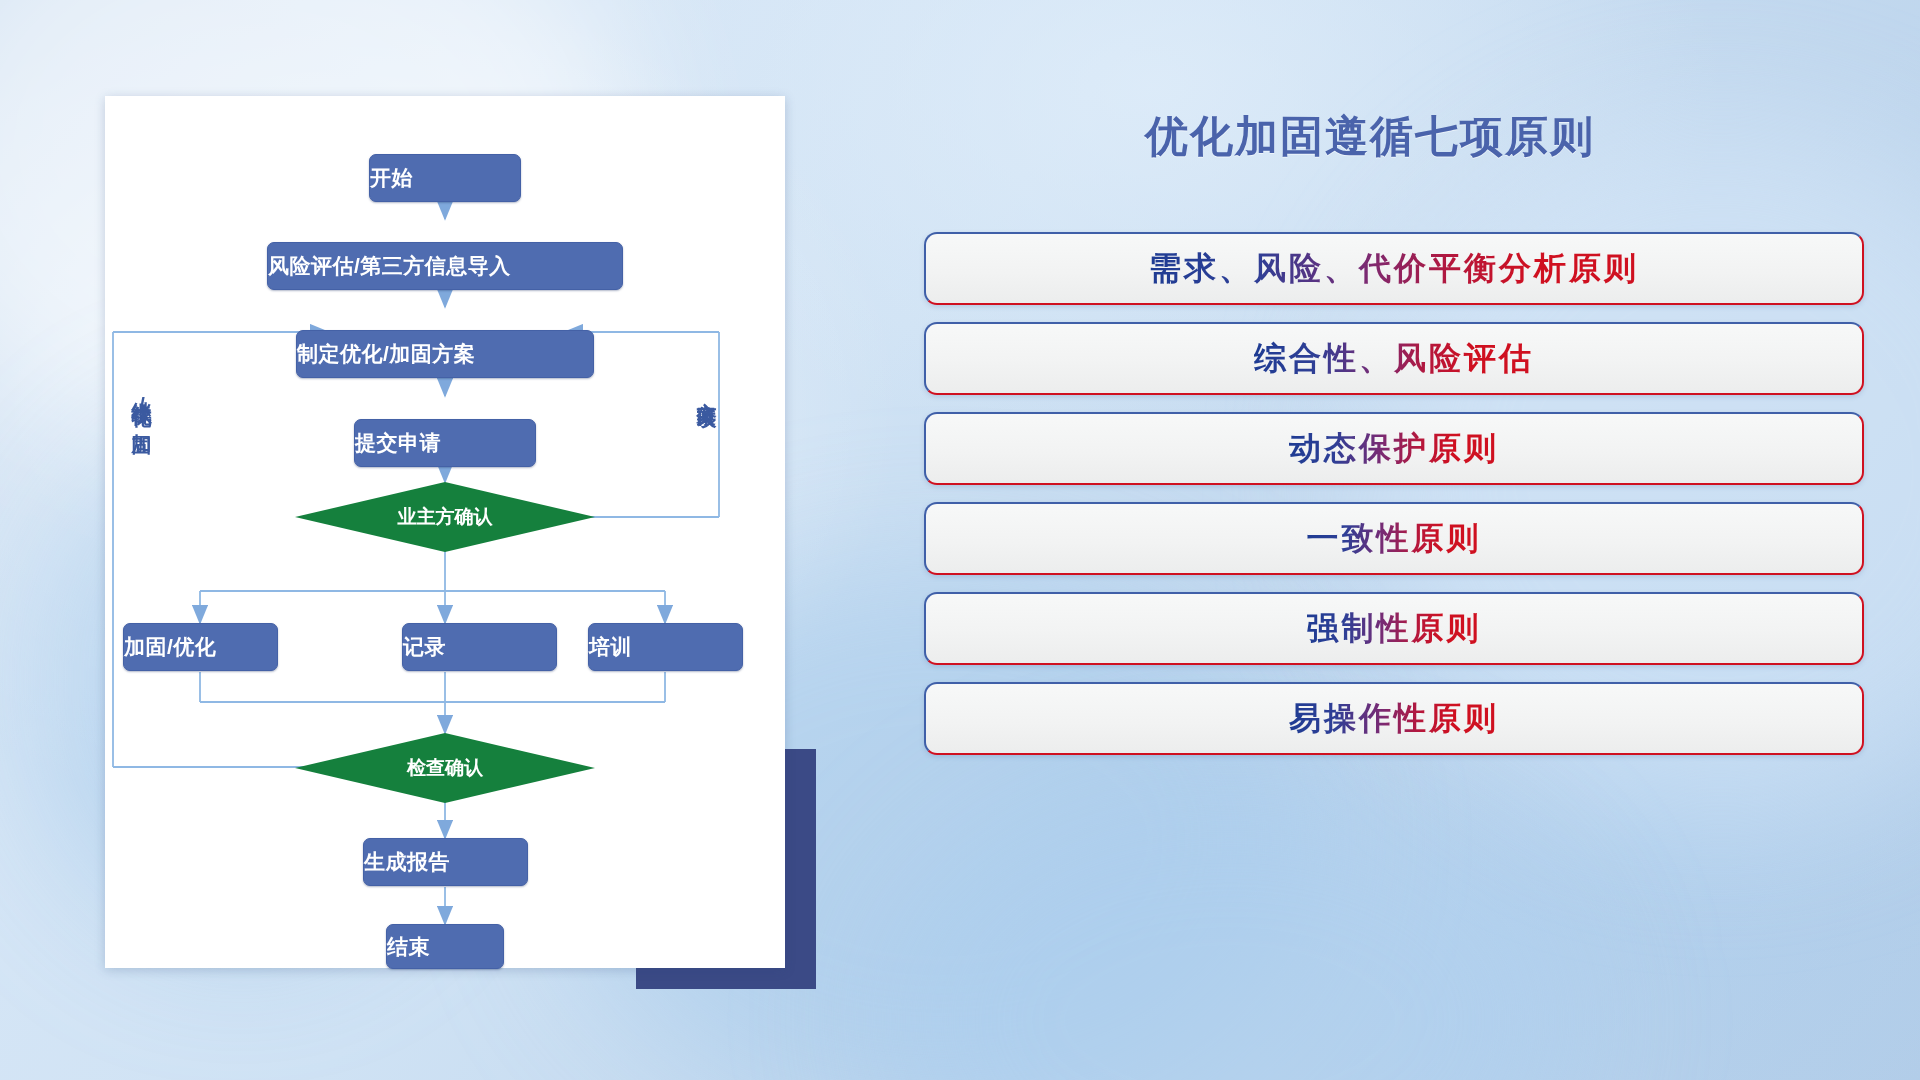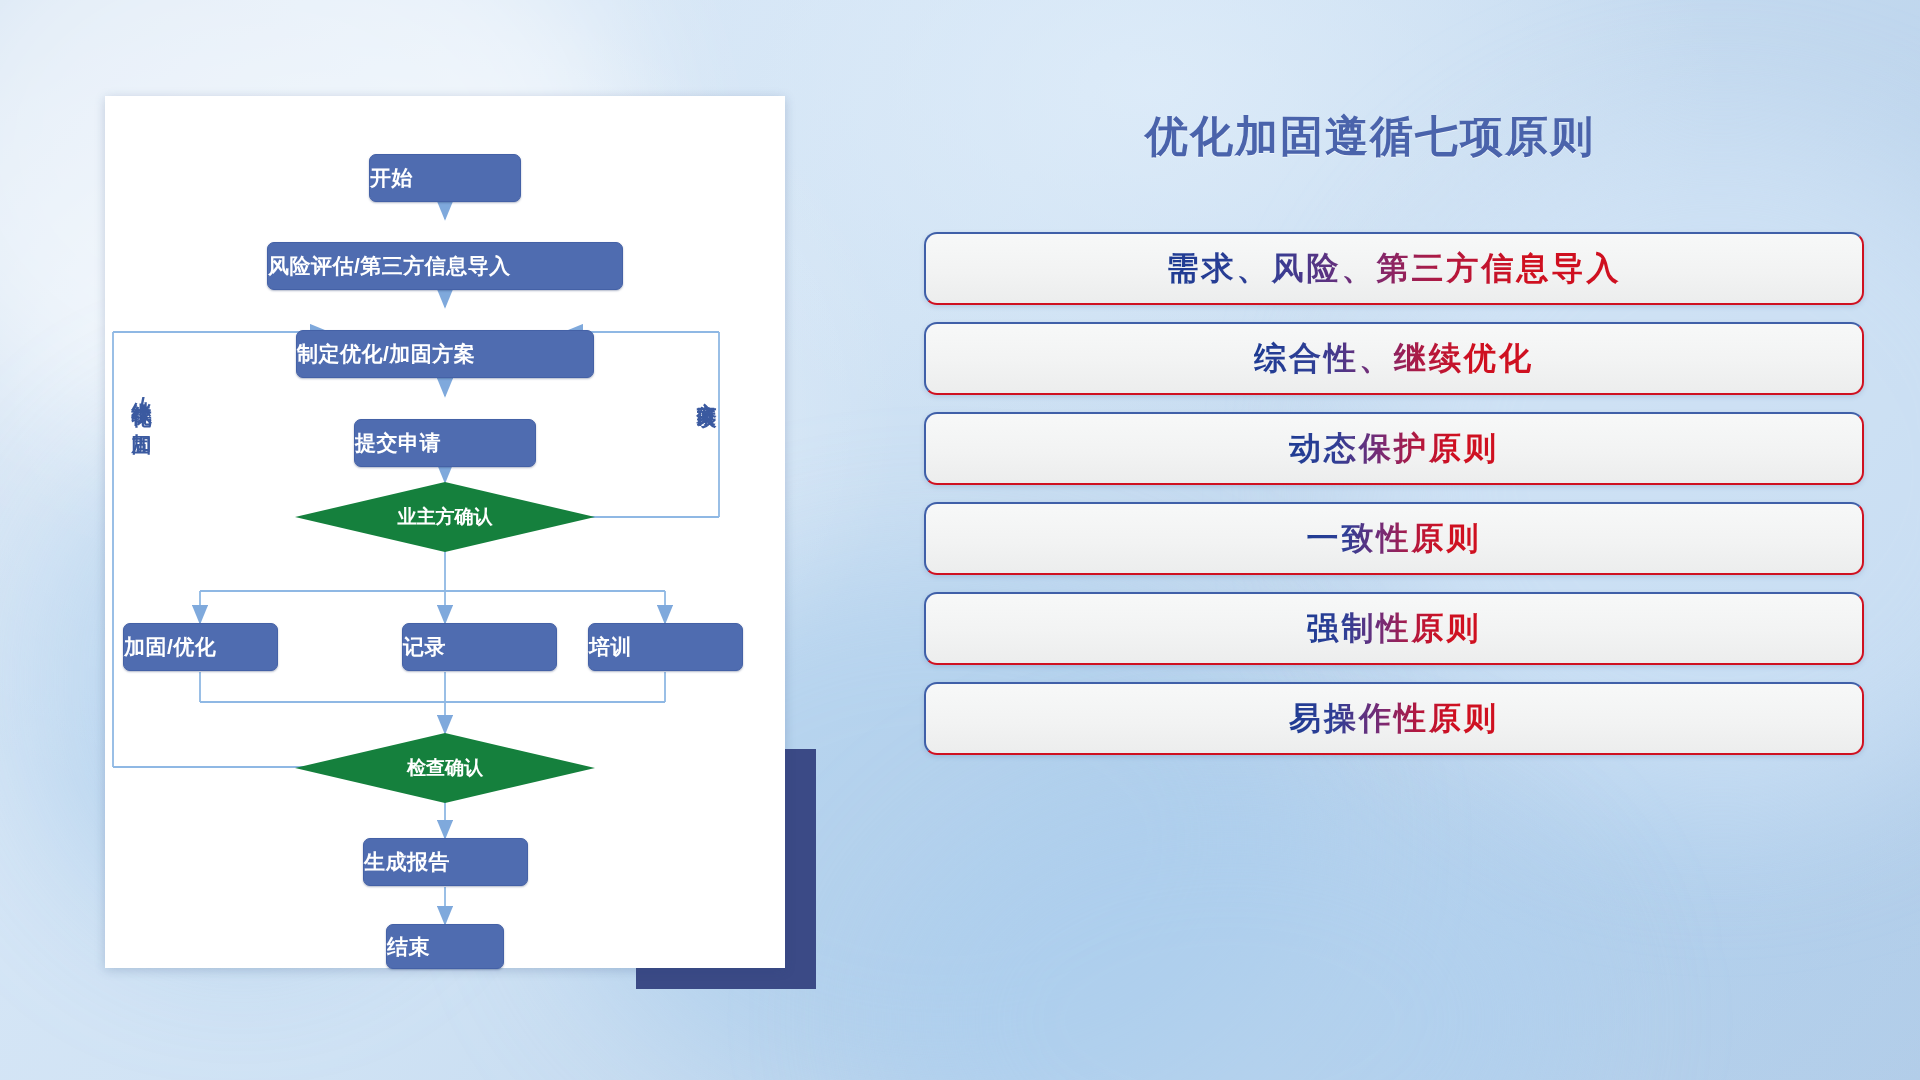--- a/index.html
+++ b/index.html
@@ -220,25 +220,25 @@
   </div>
 </div>
 
 <div id="right-panel">
 
   <div id="panel-title">优化加固遵循七项原则</div>
 
   <div class="pill-list">
 
     <div class="pill">
-      <span class="pill-text">需求、风险、第三方信息导入</span>
-    </div>
-
-    <div class="pill">
-      <span class="pill-text">综合性、继续优化</span>
+      <span class="pill-text">需求、风险、代价平衡分析原则</span>
+    </div>
+
+    <div class="pill">
+      <span class="pill-text">综合性、风险评估</span>
     </div>
 
     <div class="pill">
       <span class="pill-text">动态保护原则</span>
     </div>
 
 
     <div class="pill">
       <span class="pill-text">一致性原则</span>
     </div>

